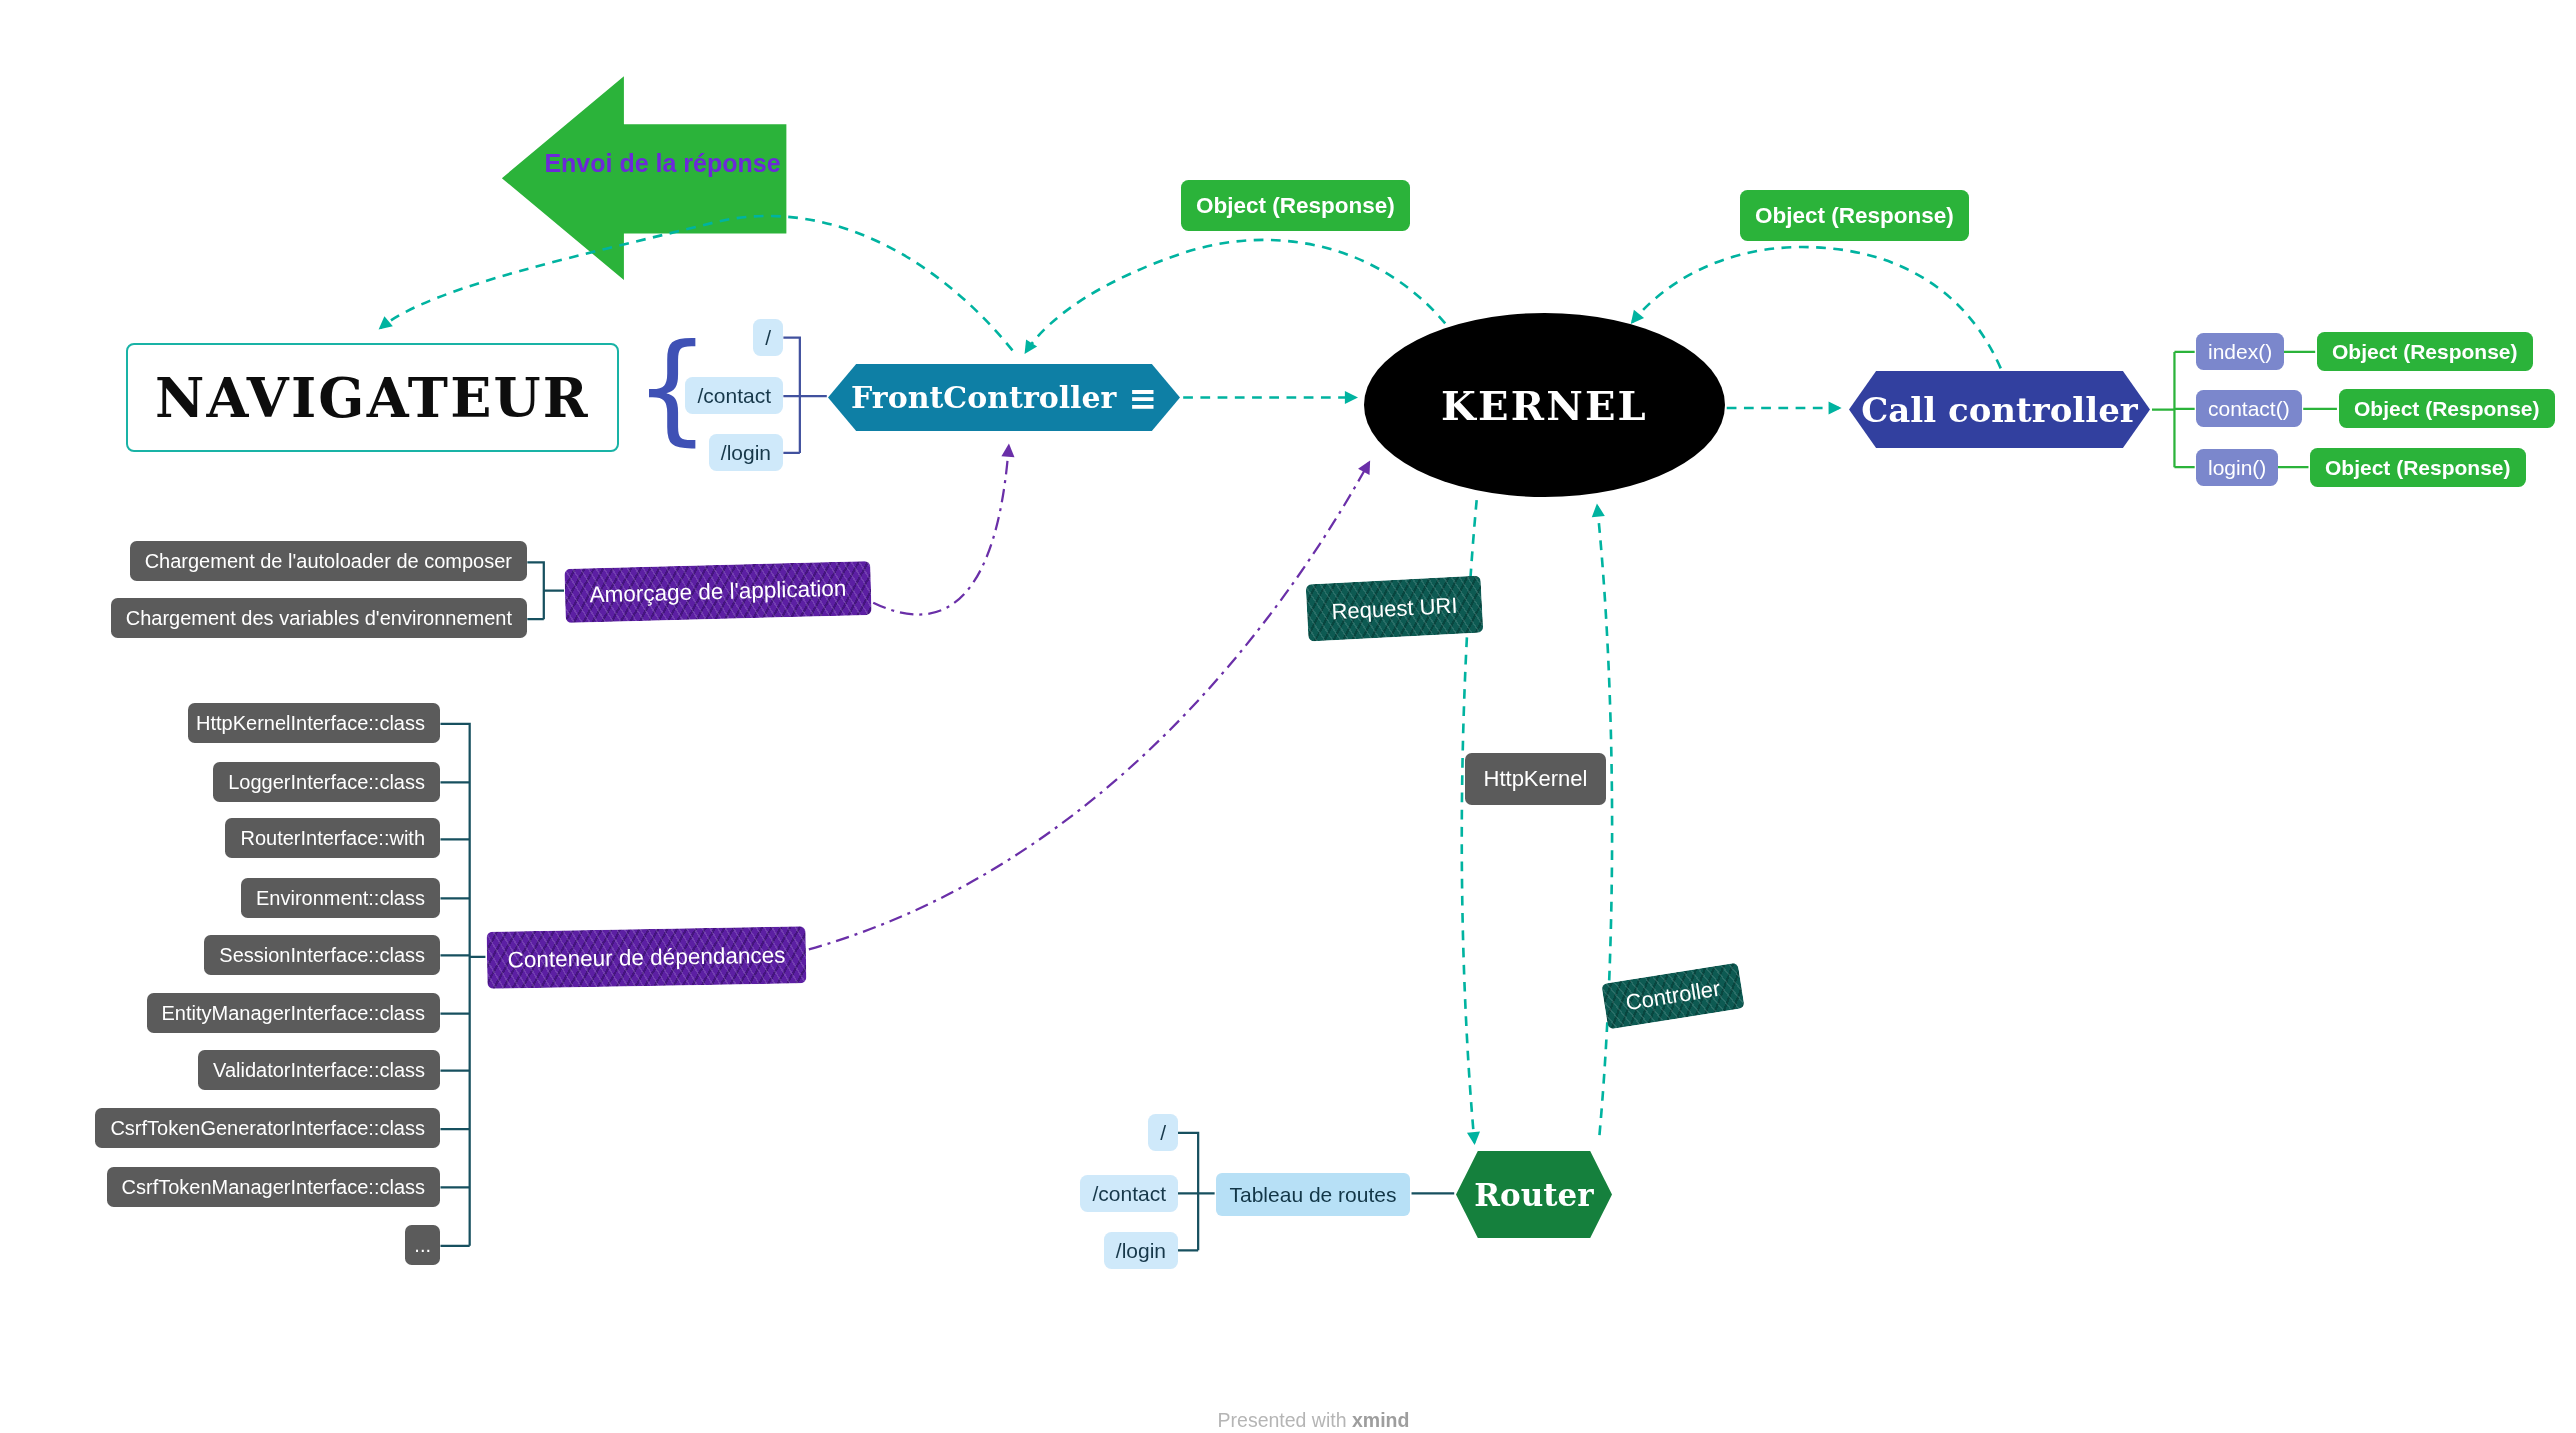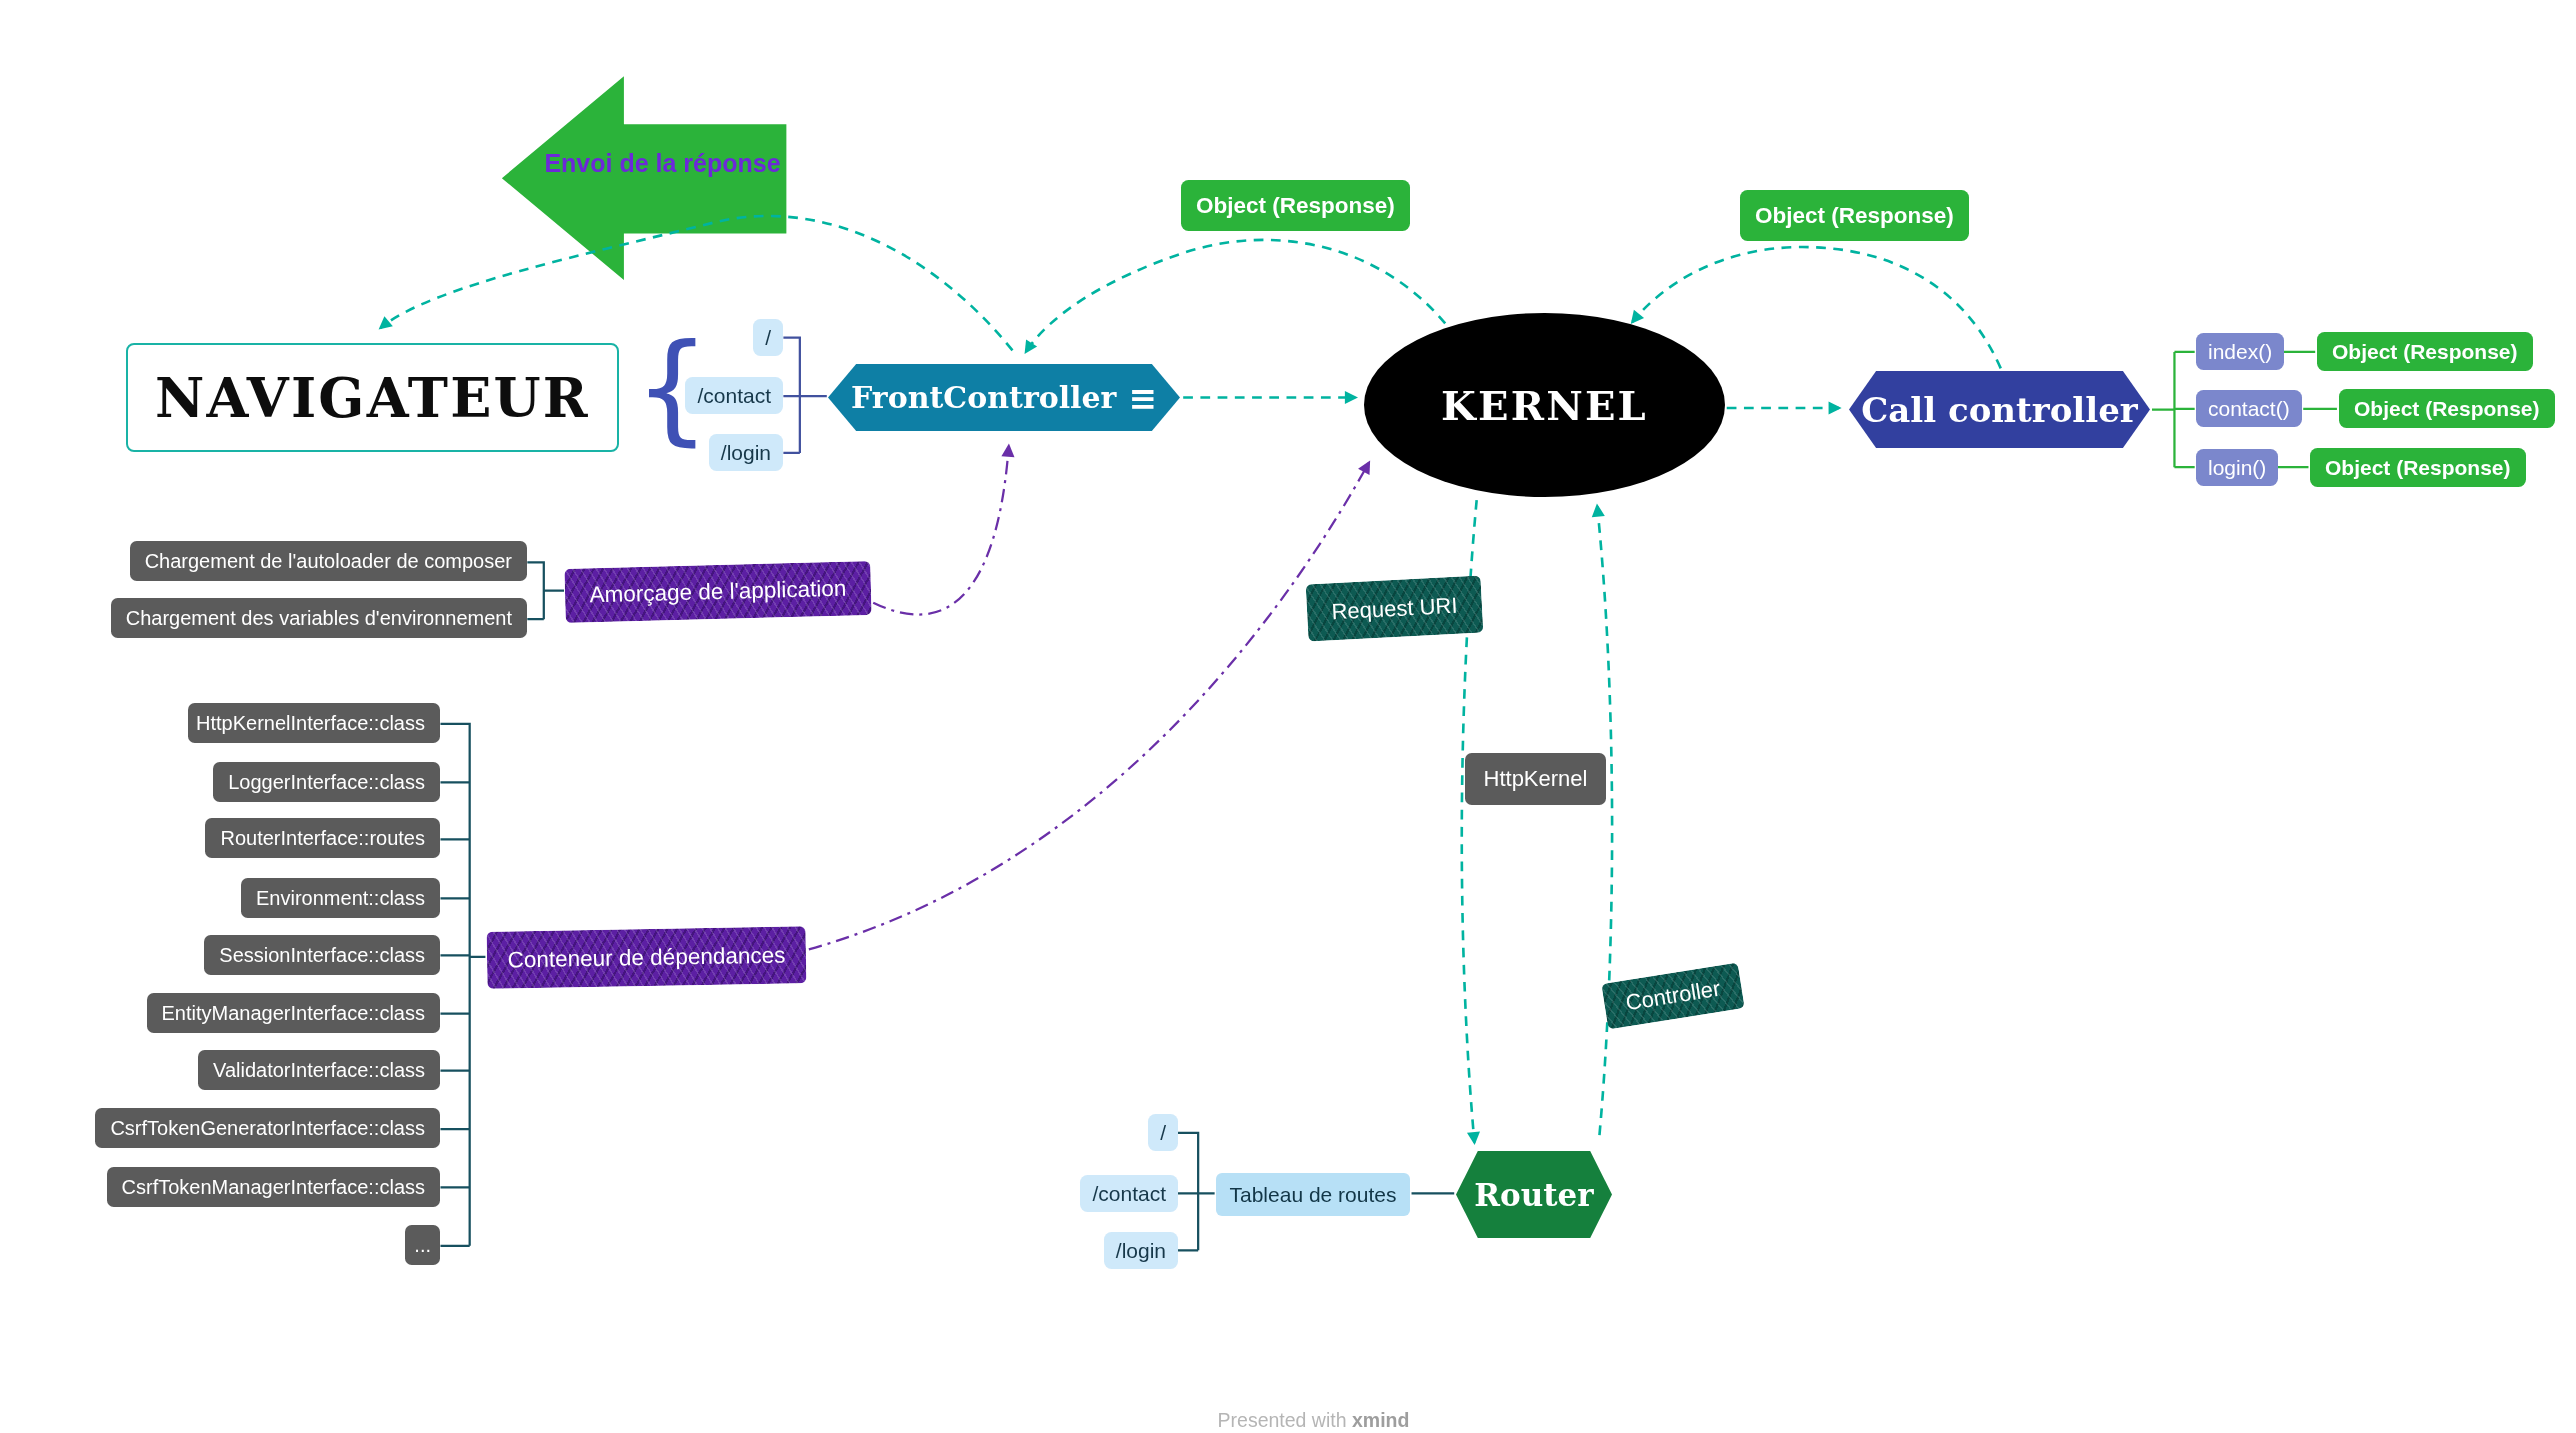--- a/index.html
+++ b/index.html
@@ -101,21 +101,21 @@
   <div class="node greenbox" style="left:2339px;top:389px;height:39px;font-size:21px;">Object (Response)</div>
   <div class="node ipill" style="left:2196px;top:449px;">login()</div>
   <div class="node greenbox" style="left:2310px;top:448px;height:39px;font-size:21px;">Object (Response)</div>
 
   <div class="node gray" style="right:2049px;top:541px;">Chargement de l'autoloader de composer</div>
   <div class="node gray" style="right:2049px;top:598px;">Chargement des variables d'environnement</div>
   <div class="node scribble-purple" style="left:565px;top:565px;width:306px;height:54px;transform:rotate(-1.5deg);">Amorçage de l'application</div>
 
   <div class="node gray" style="right:2136px;top:703px;padding-left:8px;">HttpKernelInterface::class</div>
   <div class="node gray" style="right:2136px;top:762px;">LoggerInterface::class</div>
-  <div class="node gray" style="right:2136px;top:818px;">RouterInterface::routes</div>
+  <div class="node gray" style="right:2136px;top:818px;">RouterInterface::with</div>
   <div class="node gray" style="right:2136px;top:878px;">Environment::class</div>
   <div class="node gray" style="right:2136px;top:935px;">SessionInterface::class</div>
   <div class="node gray" style="right:2136px;top:993px;">EntityManagerInterface::class</div>
   <div class="node gray" style="right:2136px;top:1050px;margin-left:40px;">ValidatorInterface::class</div>
   <div class="node gray" style="right:2136px;top:1108px;">CsrfTokenGeneratorInterface::class</div>
   <div class="node gray" style="right:2136px;top:1167px;">CsrfTokenManagerInterface::class</div>
   <div class="node gray" style="right:2136px;top:1225px;padding:0 9px;">...</div>
 
   <div class="node scribble-purple" style="left:487px;top:929px;width:319px;height:57px;transform:rotate(-1deg);">Conteneur de dépendances</div>
 

